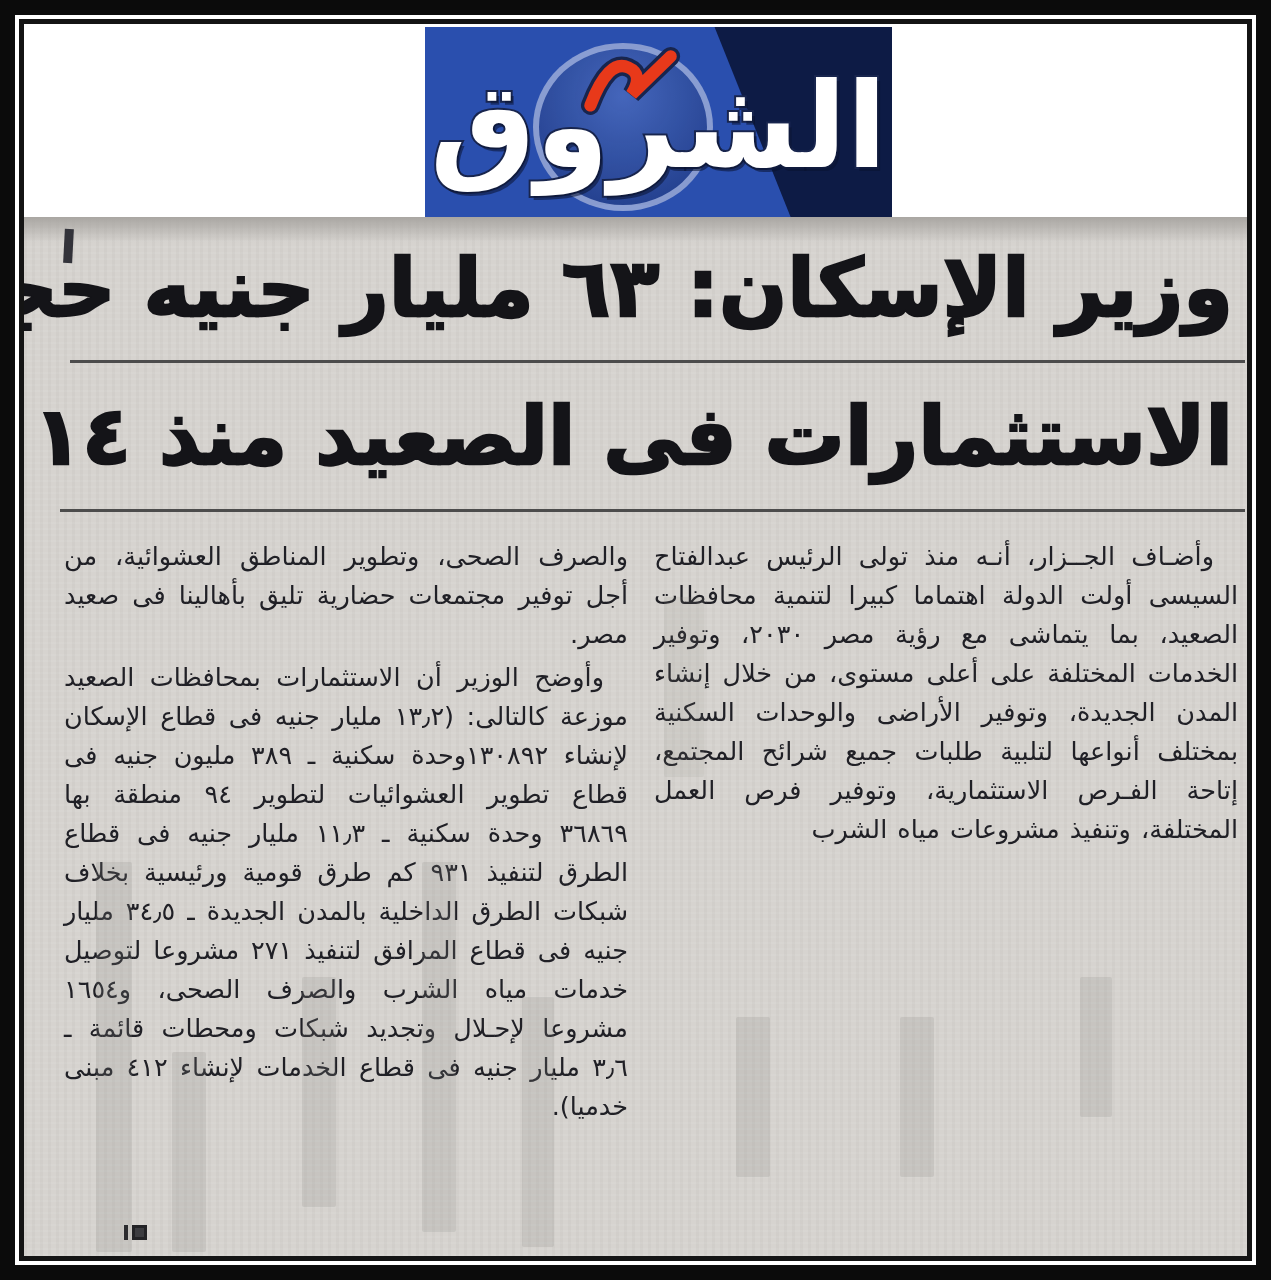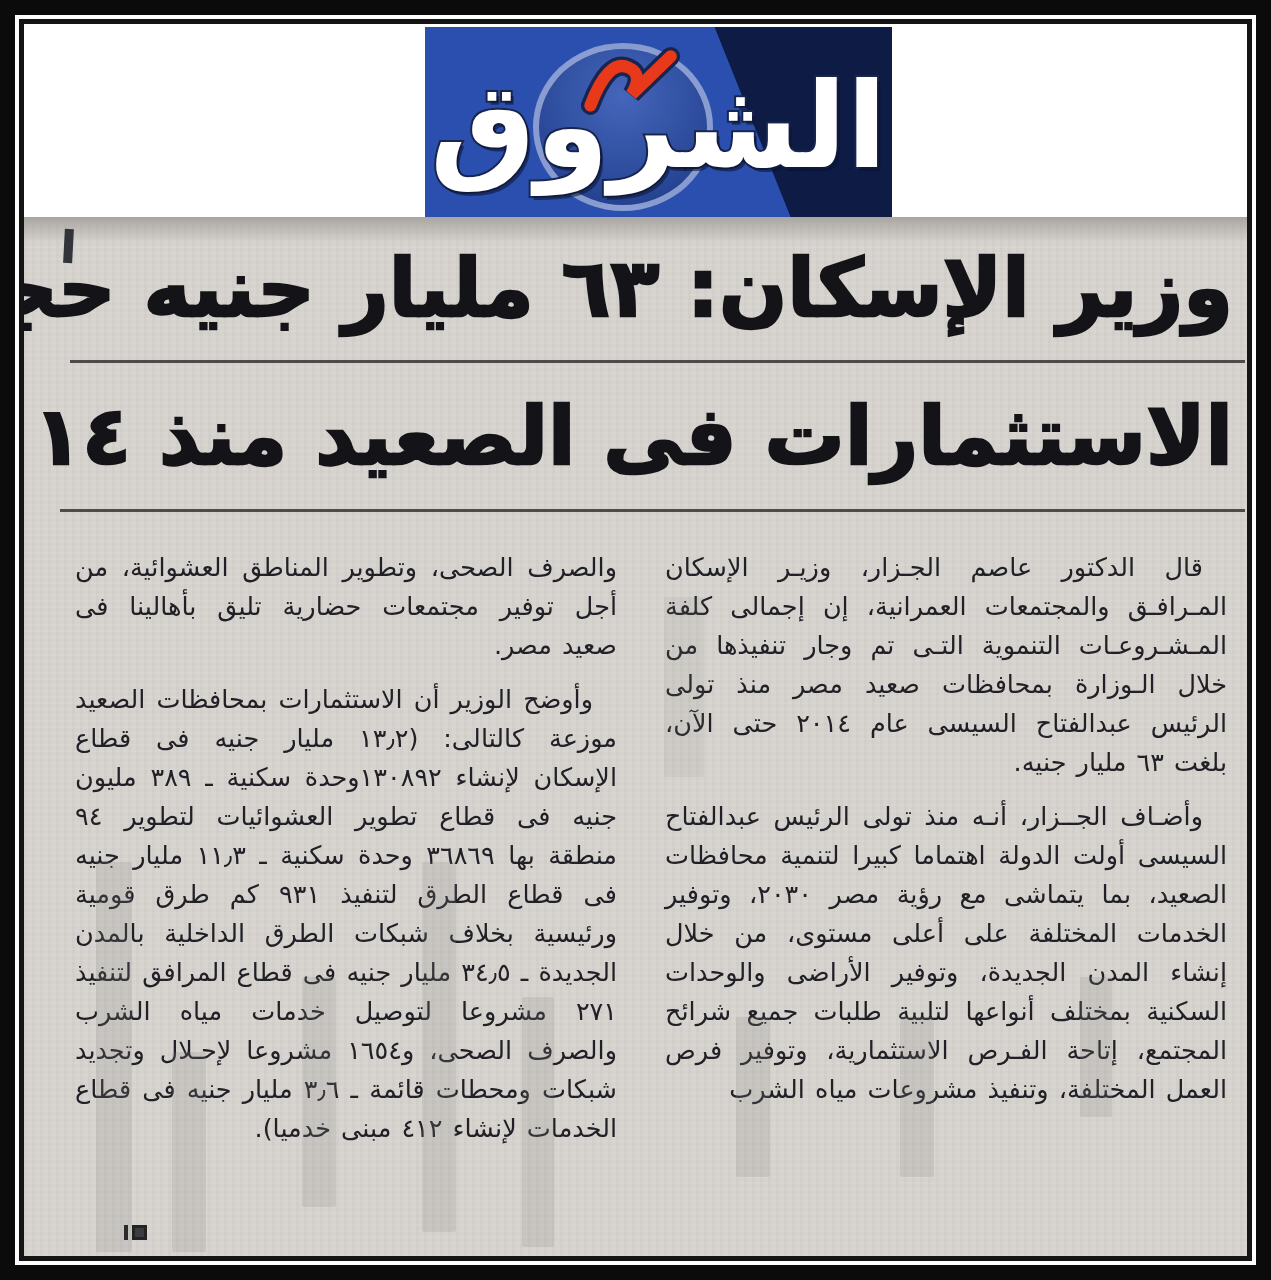--- a/index.html
+++ b/index.html
@@ -48,21 +48,21 @@
   .headline-1{top:32px;}
   .headline-2{top:180px;}
   .head-rule{position:absolute;height:3px;background:#4c4c4c;}
   .rule-1{left:46px;right:2px;top:143px;}
   .rule-2{left:36px;right:2px;top:292px;}
 
   .columns{position:absolute;left:36px;right:5px;top:316px;bottom:36px;
            direction:rtl;display:grid;grid-template-columns:592px 1fr;column-gap:18px;
            overflow:hidden;}
   .col{overflow:hidden;}
-  .col p{margin:15px;direction:rtl;text-align:justify;color:#202026;
+  .col p{margin:4px;direction:rtl;text-align:justify;color:#202026;
          font-size:25.5px;line-height:39px;word-spacing:2px;}
   .col p.indent{text-indent:24px;}
   .byline{margin:0;direction:rtl;text-align:right;font-weight:bold;color:#17171c;
           font-size:27px;line-height:41px;}
 </style>
 </head>
 <body>
 
 <div class="frame-outer">
   <div class="frame-gap">
@@ -82,21 +82,20 @@
         <div class="clipping">
           <div class="clip-top-band"></div>
 
           <div class="headline headline-1">وزير الإسكان: ٦٣ مليار جنيه حجم</div>
           <div class="head-rule rule-1"></div>
           <div class="headline headline-2">الاستثمارات فى الصعيد منذ ٢٠١٤</div>
           <div class="head-rule rule-2"></div>
 
           <div class="columns">
             <div class="col">
-              <p class="indent">قال الدكتور عاصم الجـزار، وزيـر الإسكان المـرافـق والمجتمعات العمرانية، إن إجمالى كلفة المـشـروعـات التنموية التـى تم وجار تنفيذها من خلال الـوزارة بمحافظات صعيد مصر منذ تولى الرئيس عبدالفتاح السيسى عام ٢٠١٤ حتى الآن، بلغت ٦٣ مليار جنيه.</p>
               <p class="indent">وأضـاف الجــزار، أنـه منذ تولى الرئيس عبدالفتاح السيسى أولت الدولة اهتماما كبيرا لتنمية محافظات الصعيد، بما يتماشى مع رؤية مصر ٢٠٣٠، وتوفير الخدمات المختلفة على أعلى مستوى، من خلال إنشاء المدن الجديدة، وتوفير الأراضى والوحدات السكنية بمختلف أنواعها لتلبية طلبات جميع شرائح المجتمع، إتاحة الفـرص الاستثمارية، وتوفير فرص العمل المختلفة، وتنفيذ مشروعات مياه الشرب</p>
             </div>
             <div class="col">
               <p>والصرف الصحى، وتطوير المناطق العشوائية، من أجل توفير مجتمعات حضارية تليق بأهالينا فى صعيد مصر.</p>
               <p class="indent">وأوضح الوزير أن الاستثمارات بمحافظات الصعيد موزعة كالتالى: (١٣٫٢ مليار جنيه فى قطاع الإسكان لإنشاء ١٣٠٨٩٢وحدة سكنية ـ ٣٨٩ مليون جنيه فى قطاع تطوير العشوائيات لتطوير ٩٤ منطقة بها ٣٦٨٦٩ وحدة سكنية ـ ١١٫٣ مليار جنيه فى قطاع الطرق لتنفيذ ٩٣١ كم طرق قومية ورئيسية بخلاف شبكات الطرق الداخلية بالمدن الجديدة ـ ٣٤٫٥ مليار جنيه فى قطاع المرافق لتنفيذ ٢٧١ مشروعا لتوصيل خدمات مياه الشرب والصرف الصحى، و١٦٥٤ مشروعا لإحـلال وتجديد شبكات ومحطات قائمة ـ ٣٫٦ مليار جنيه فى قطاع الخدمات لإنشاء ٤١٢ مبنى خدميا).</p>
             </div>
           </div>
 
           <div class="streak" style="left:72px;top:645px;width:36px;height:390px;"></div>
           <div class="streak" style="left:148px;top:835px;width:34px;height:200px;"></div>

